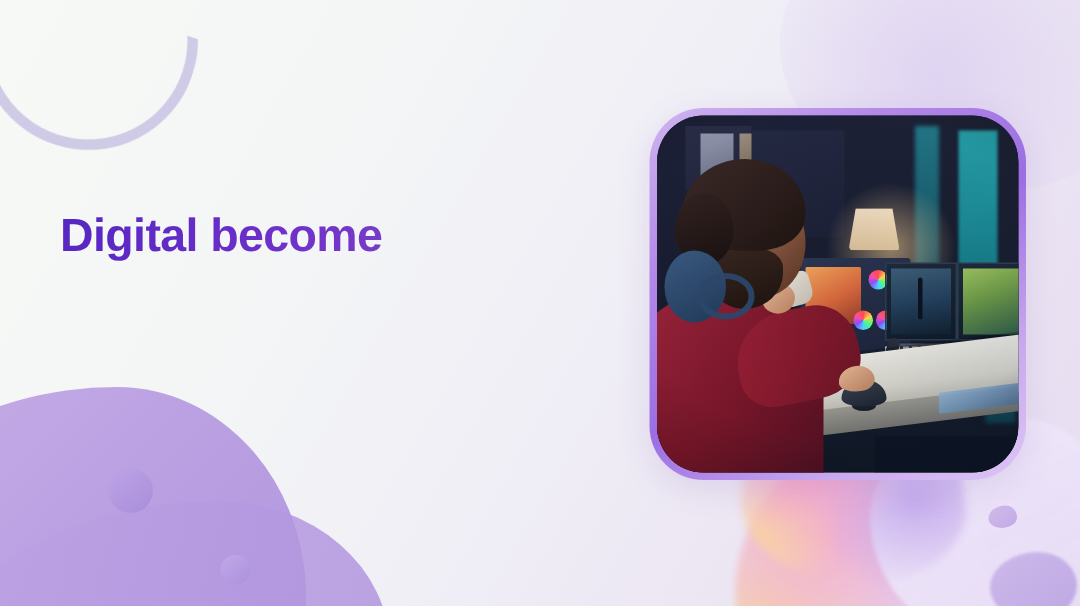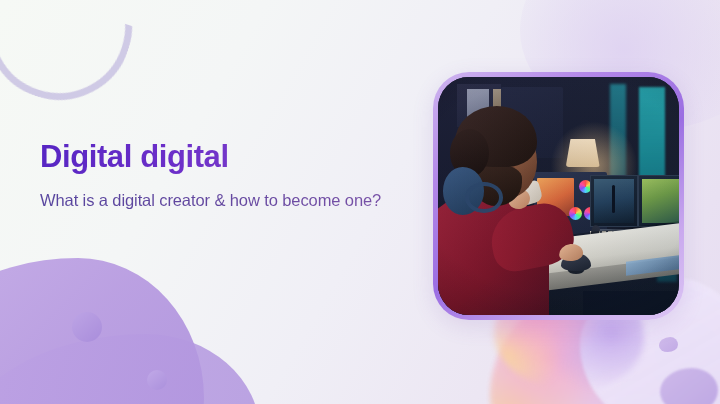--- a/index.html
+++ b/index.html
@@ -495,22 +495,21 @@
     <div class="dot-b"></div>
 
     <div class="blob-br-big"></div>
     <div class="blob-br-pale"></div>
     <div class="blob-br-mid"></div>
     <div class="pebble-1"></div>
     <div class="pebble-2"></div>
   </div>
 
   <div class="copy">
-    <h1 class="title">Digital digital</h1>
-    <p class="subtitle">What is a digital creator &amp; how to become one?</p>
+    <h1 class="title">Digital become</h1>
   </div>
 
   <div class="card">
     <div class="card-inner">
 
       <div class="ph ph-room"></div>
       <div class="ph ph-shelf2"></div>
       <div class="ph ph-poster"></div>
       <div class="ph ph-poster2"></div>
       <div class="ph ph-shelf"></div>

